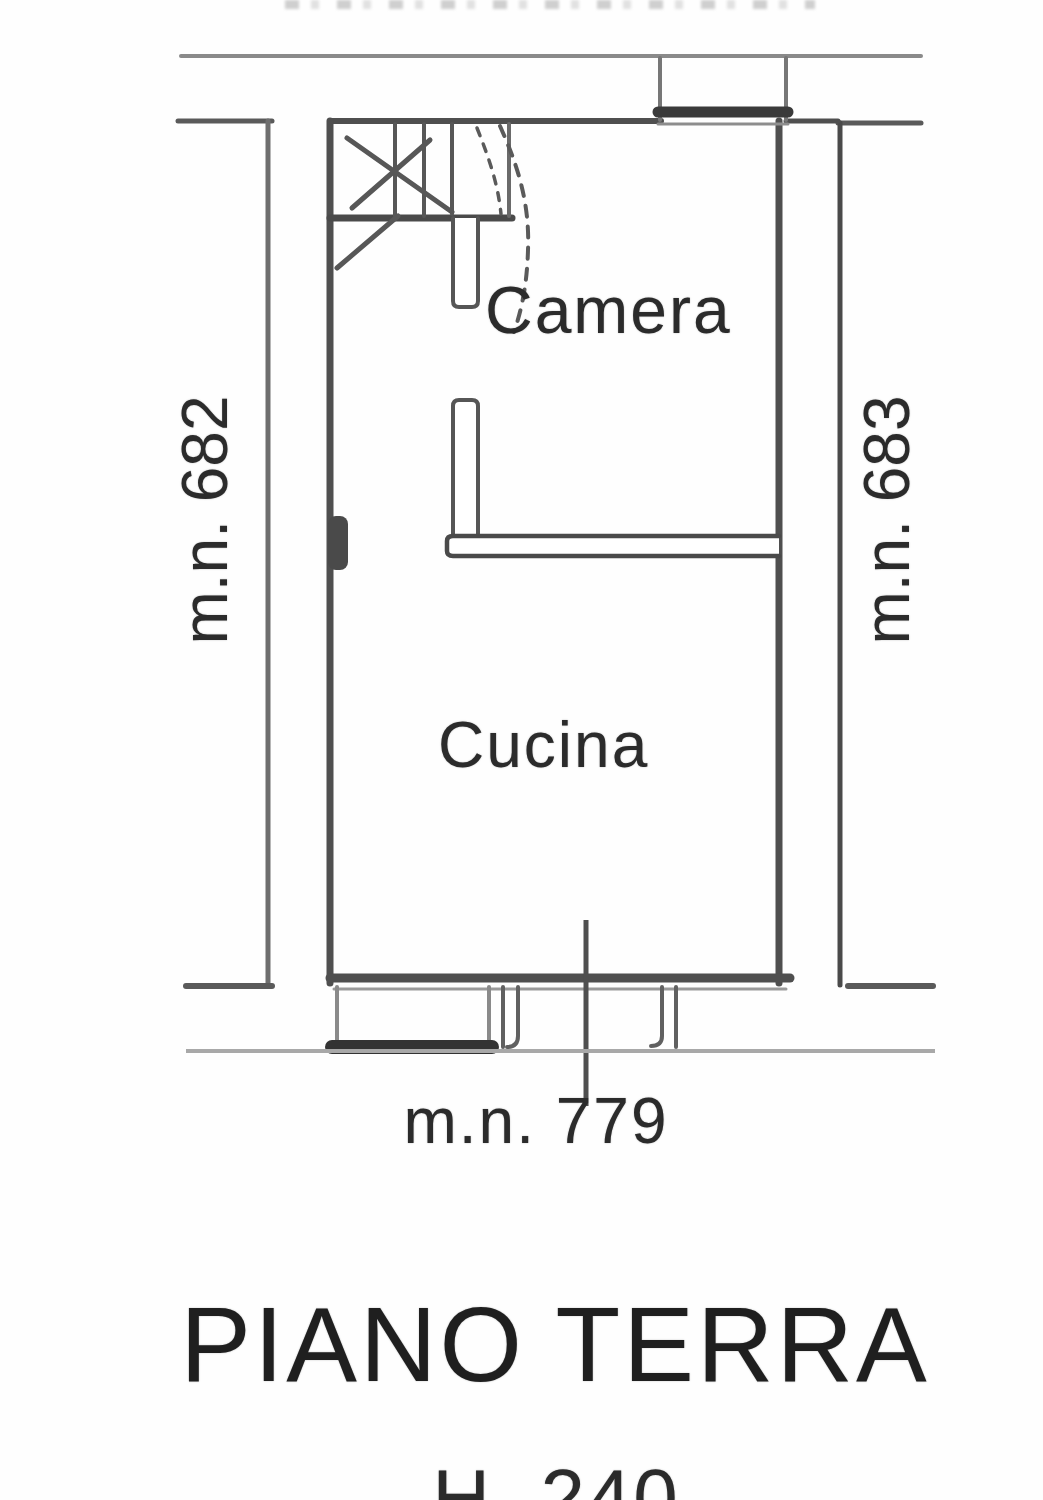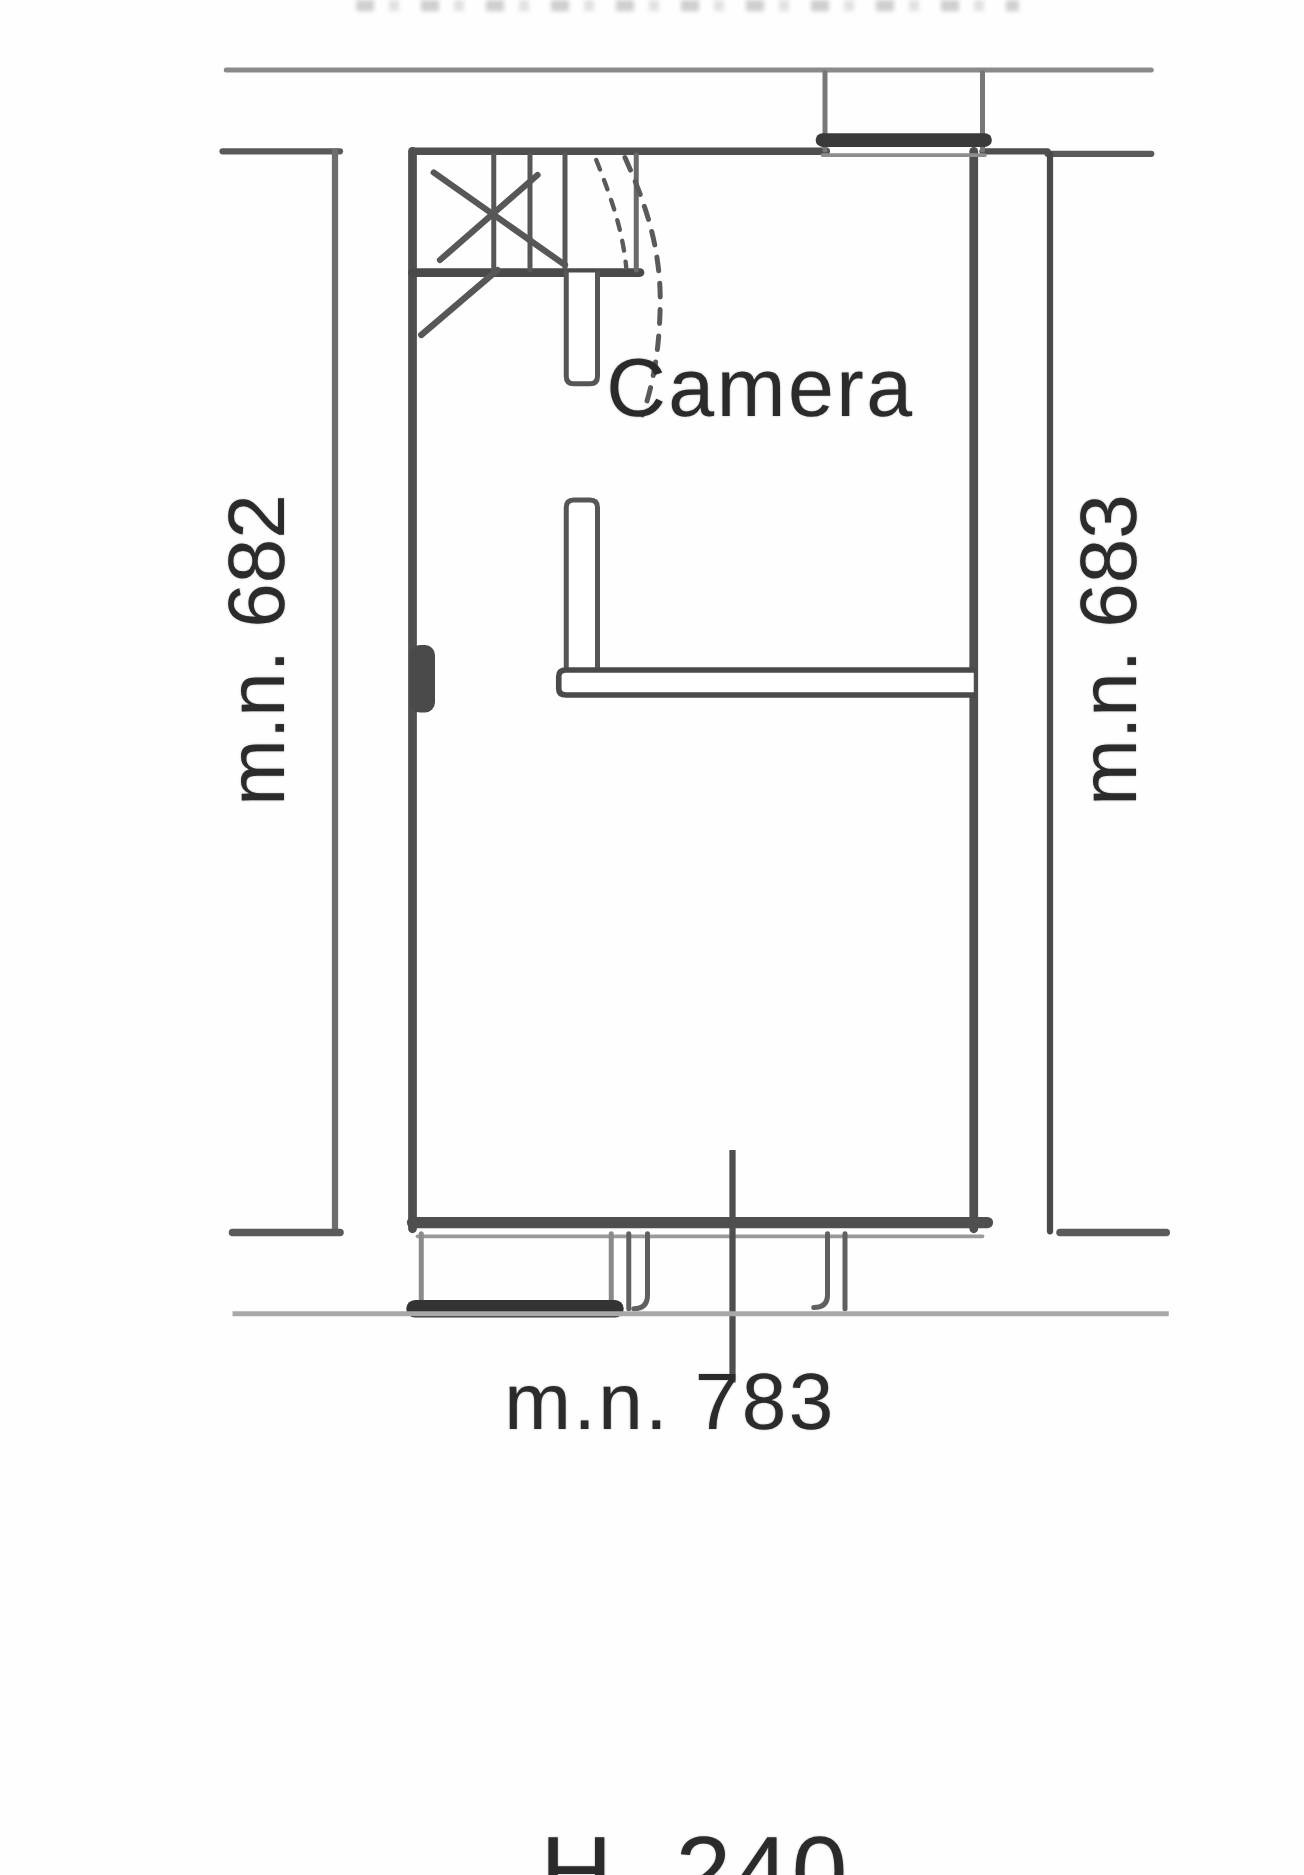--- a/index.html
+++ b/index.html
@@ -125,23 +125,25 @@
     </g>
 
     <g>
       <line x1="186" y1="1051" x2="935" y2="1051" stroke="#a8a8a8" stroke-width="4"></line>
     </g>
   </svg>
 
   <div id="camera-label" class="lbl">Camera</div>
 
 
+  <div id="cucina-label" class="lbl">Cucina</div>
 
   <div id="mn682-label" class="lbl vcenter">m.n. 682</div>
 
   <div id="mn683-label" class="lbl vcenter">m.n. 683</div>
 
-  <div id="mn671-label" class="lbl center">m.n. 783</div>
+  <div id="mn671-label" class="lbl center">m.n. 779</div>
 
+  <div id="piano-terra-title" class="lbl center">PIANO TERRA</div>
 
   <div id="h240-note" class="lbl center">H. 240</div>
 
 </div>
 
 </body></html>

